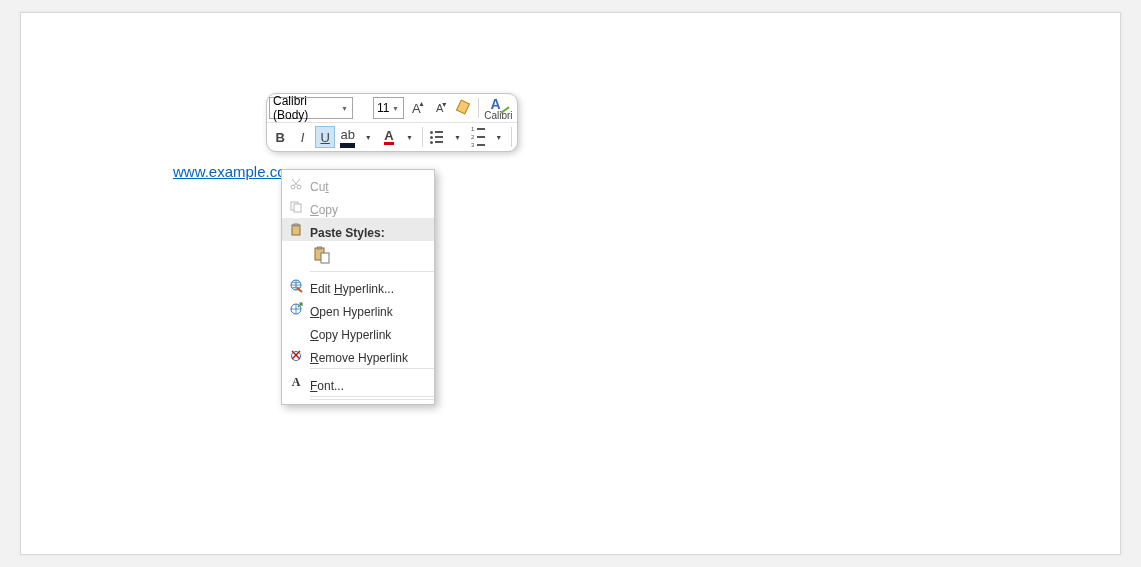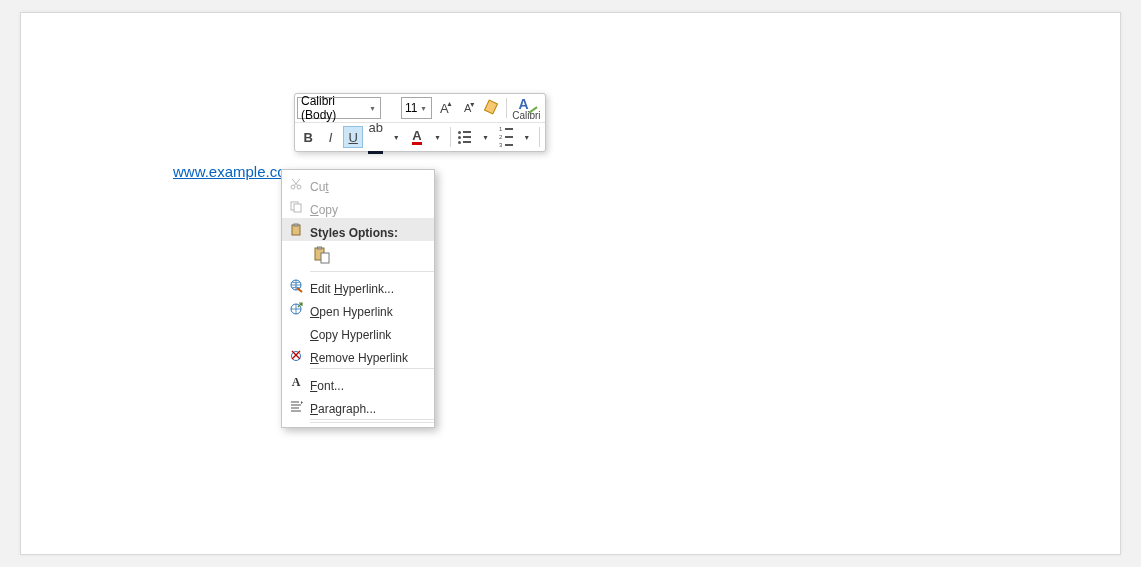--- a/index.html
+++ b/index.html
@@ -2,39 +2,39 @@
 <html><head>
 <meta charset="utf-8">
 <style>
   html,body{margin:0;padding:0;font-family:"Segoe UI",Tahoma,sans-serif;background:#f0f0f0;}
   .viewport{width:1141px;height:567px;background:#f2f2f2;position:relative;box-sizing:border-box;}
   .page{position:absolute;left:20px;top:12px;right:20px;bottom:12px;background:#fff;border:1px solid #d8d8d8;box-shadow:0 0 4px rgba(0,0,0,.05);}
 
   .hyperlink{position:absolute;left:152px;top:150px;color:#0563c1;font-size:15px;text-decoration:underline;}
 
   
-  .minibar{position:absolute;left:273px;top:80px;width:250px;background:#fff;border:1px solid #c5c5c5;box-shadow:2px 2px 6px rgba(0,0,0,.2);border-radius:3px;}
+  .minibar{position:absolute;left:245px;top:80px;width:250px;background:#fff;border:1px solid #c5c5c5;box-shadow:2px 2px 6px rgba(0,0,0,.2);border-radius:10px;}
   .minibar-row{display:flex;align-items:center;height:28px;padding:0 2px;}
   .minibar-row + .minibar-row{border-top:1px solid #e3e3e3;}
   .font-box{border:1px solid #a6a6a6;height:20px;font-size:12px;padding:0 3px;display:flex;align-items:center;background:#fff;}
   .font-box.name{width:78px;}
   .font-box.size{width:24px;margin-left:20px;}
   .dd{width:10px;height:20px;border-left:1px solid #a6a6a6;display:flex;align-items:center;justify-content:center;font-size:8px;color:#666;}
   .tbtn{width:22px;height:22px;display:flex;align-items:center;justify-content:center;font-size:13px;color:#444;margin:0 1px;cursor:default;position:relative;}
   .tbtn.small{width:18px;}
   .tbtn.pressed{background:#cde6f7;border:1px solid #92c0e0;box-sizing:border-box;}
   .sep{width:1px;height:20px;background:#d4d4d4;margin:0 3px;}
   .styles-btn{display:flex;flex-direction:column;align-items:center;width:34px;font-size:10px;color:#444;cursor:default;}
 
   
   .grow-font{font-size:13px;position:relative;}
   .grow-font sup{font-size:8px;position:absolute;right:-3px;top:-2px;}
   .brush-icon{width:14px;height:14px;position:relative;}
   .brush-icon::before{content:"";position:absolute;width:8px;height:10px;background:#f7c873;border:1px solid #b8860b;transform:rotate(25deg);left:2px;top:0;}
-  .underline-swatch{border-bottom:3px solid #0f172a;padding-bottom:16px;text-align:right;}
+  .underline-swatch{border-bottom:5px solid #0f172a;padding-bottom:1px;text-align:right;}
   .A-color{border-bottom:3px solid #d00000;line-height:12px;}
   .bullets-icon,.number-icon{display:flex;flex-direction:column;gap:2px;}
   .bl-line{display:flex;align-items:center;gap:2px;}
   .bl-dot{width:3px;height:3px;background:#555;border-radius:50%;}
   .bl-bar{width:8px;height:2px;background:#555;}
   .bl-num{font-size:6px;color:#555;width:4px;}
   .styles-icon{position:relative;width:20px;height:14px;}
   .styles-icon .big-a{font-size:14px;font-weight:bold;color:#3a66b5;position:absolute;left:2px;}
   .styles-icon .pen{position:absolute;right:-2px;bottom:-1px;width:10px;height:2px;background:#70ad47;transform:rotate(-35deg);}
 
@@ -172,21 +172,21 @@
         </span>
         <span class="ctx-label"><u class="accel">C</u>opy</span>
       </div>
       <div class="ctx-item header">
         <span class="ctx-icon">
           <svg width="14" height="14" viewBox="0 0 14 14">
               <rect x="3" y="2" width="8" height="10" fill="#e2c07a" stroke="#8a6d3b"></rect>
               <rect x="5" y="1" width="4" height="2" fill="#bfbfbf" stroke="#7f7f7f"></rect>
             </svg>
         </span>
-        <span class="ctx-label">Styles Options:</span>
+        <span class="ctx-label">Paste Styles:</span>
       </div>
       <div class="ctx-item paste-row">
         <div class="paste-opt">
           <svg width="18" height="18" viewBox="0 0 18 18">
             <rect x="2" y="2" width="9" height="12" fill="#e2c07a" stroke="#8a6d3b"></rect>
             <rect x="4.5" y="1" width="4" height="2" fill="#bfbfbf" stroke="#7f7f7f"></rect>
             <rect x="8" y="7" width="8" height="10" fill="#fff" stroke="#777"></rect>
           </svg>
         </div>
       </div>
@@ -224,31 +224,20 @@
             </svg>
         </span>
         <span class="ctx-label"><u class="accel">R</u>emove Hyperlink</span>
       </div>
       <div class="ctx-sep"></div>
 
       <div class="ctx-item">
         <span class="ctx-icon" style="font-family:serif;font-weight:bold;">A</span>
         <span class="ctx-label"><u class="accel">F</u>ont...</span>
       </div>
-      <div class="ctx-item">
-        <span class="ctx-icon">
-          <svg width="14" height="14" viewBox="0 0 14 14">
-              <g stroke="#555" stroke-width="1.2">
-                <path d="M2 3 H10 M2 6 H12 M2 9 H10 M2 12 H12"></path>
-              </g>
-              <path d="M12 2 L12 5 L14 3.5 Z" fill="#555"></path>
-            </svg>
-        </span>
-        <span class="ctx-label"><u class="accel">P</u>aragraph...</span>
-      </div>
       <div class="ctx-sep"></div>
 
       <div class="ctx-sep"></div>
 
     </div>
 
   </div>
 </div>
 
 </body></html>

